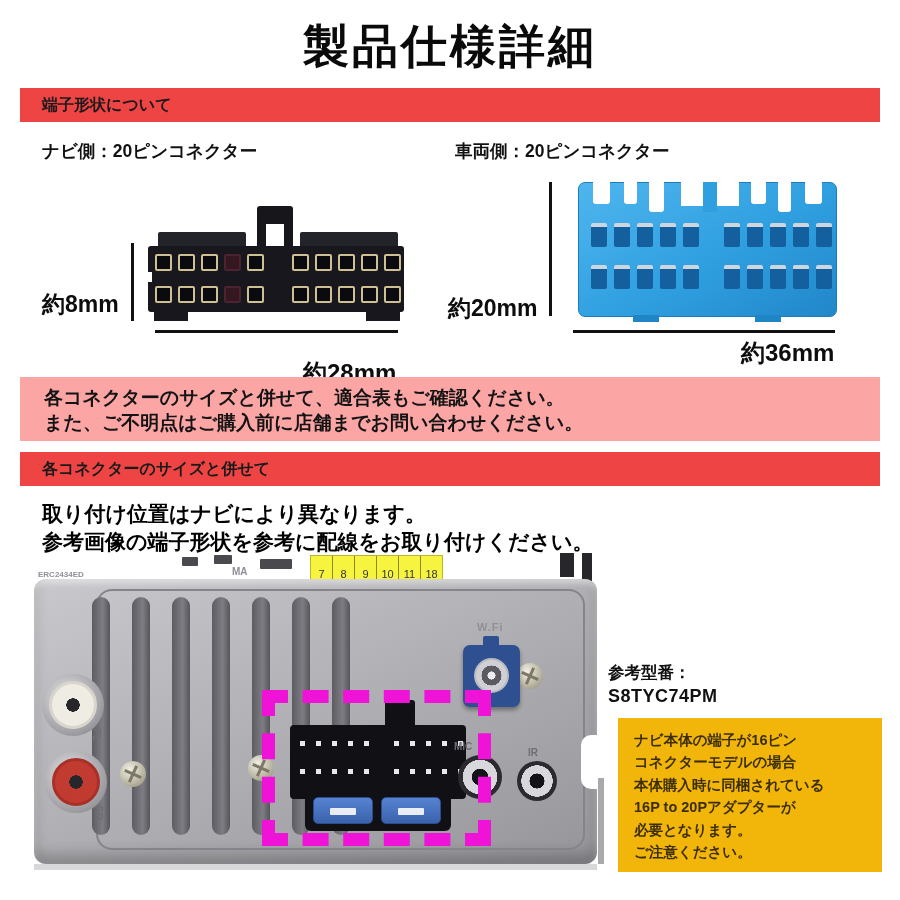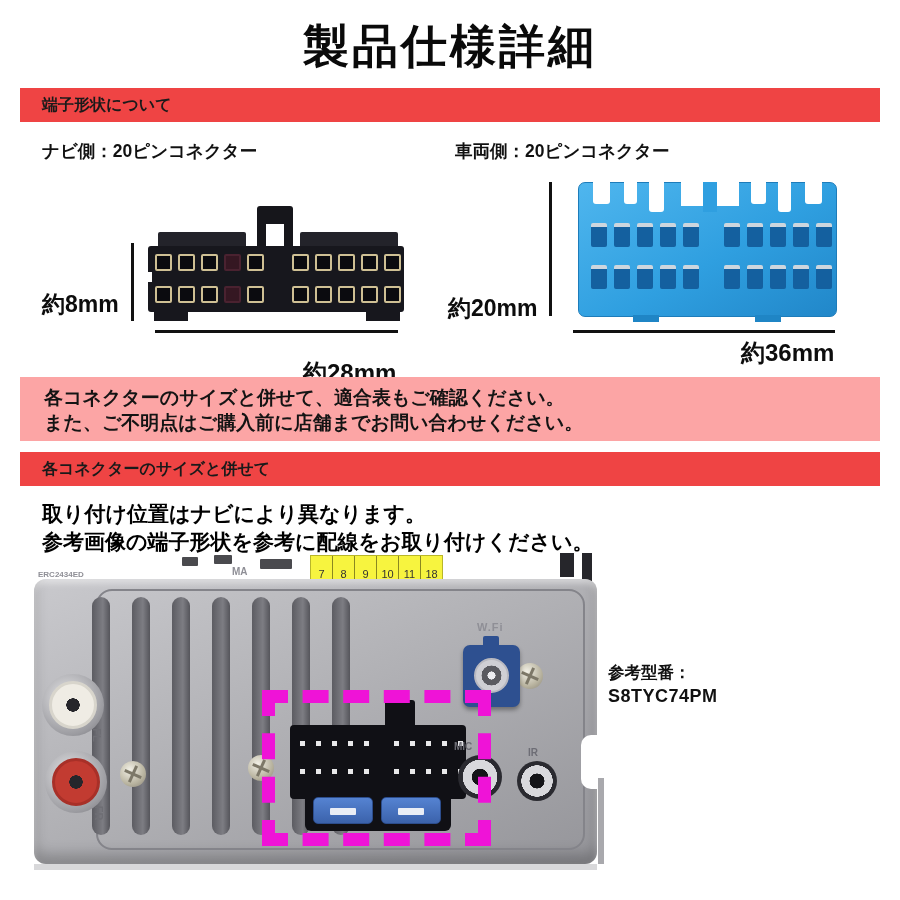--- a/index.html
+++ b/index.html
@@ -316,14 +316,22 @@
 
     <div class="ph-abs" style="left:578px;top:225px;width:6px;height:86px;background:#a9a9ad;"></div>
     <div class="ph-abs" style="left:14px;top:311px;width:563px;height:6px;background:#d8d8da;"></div>
 
     <div class="magenta-box"></div>
   </div>
 
   <div class="abs ref-label">参考型番：</div>
   <div class="abs ref-value">S8TYC74PM</div>
 
+  <div class="abs warn-box">
+    <div>ナビ本体の端子が16ピン</div>
+    <div>コネクターモデルの場合</div>
+    <div>本体購入時に同梱されている</div>
+    <div>16P to 20Pアダプターが</div>
+    <div>必要となります。</div>
+    <div>ご注意ください。</div>
+  </div>
 
 </div>
 
 </body></html>

